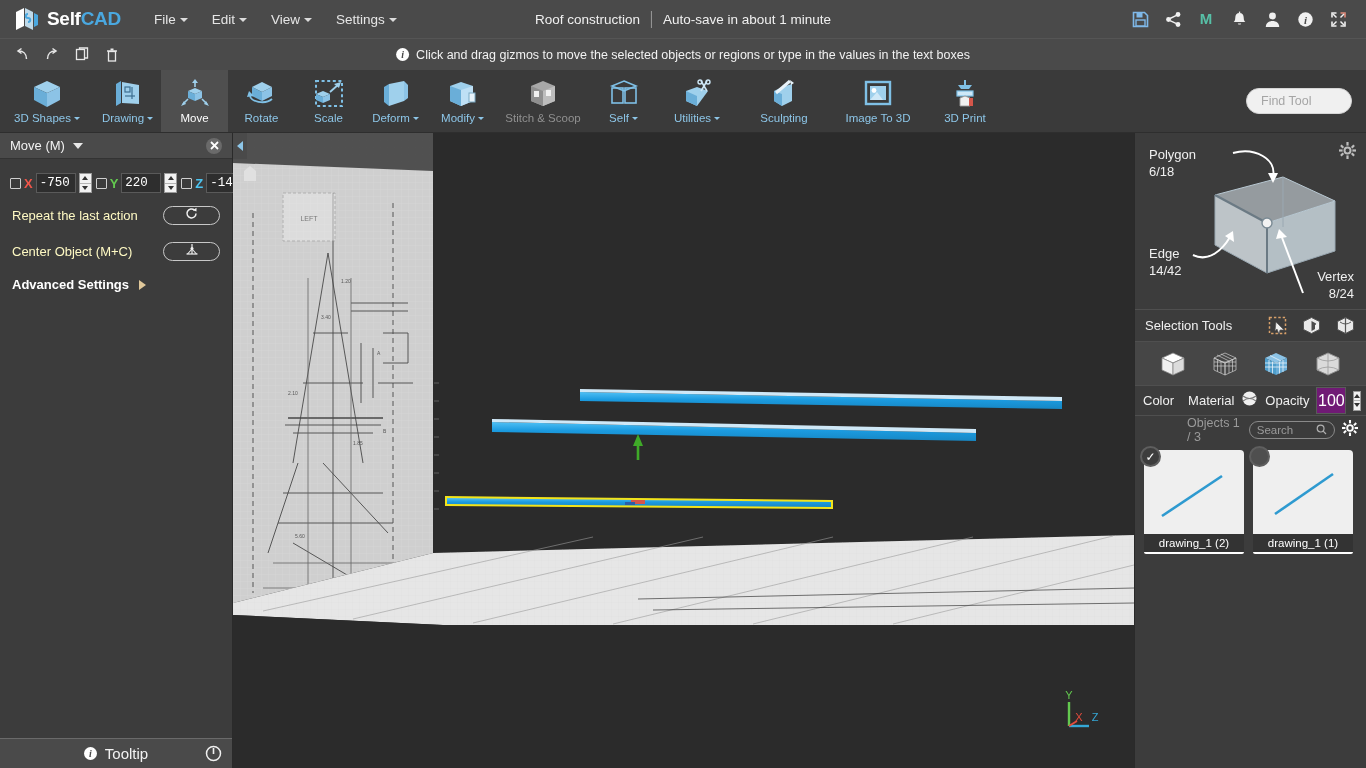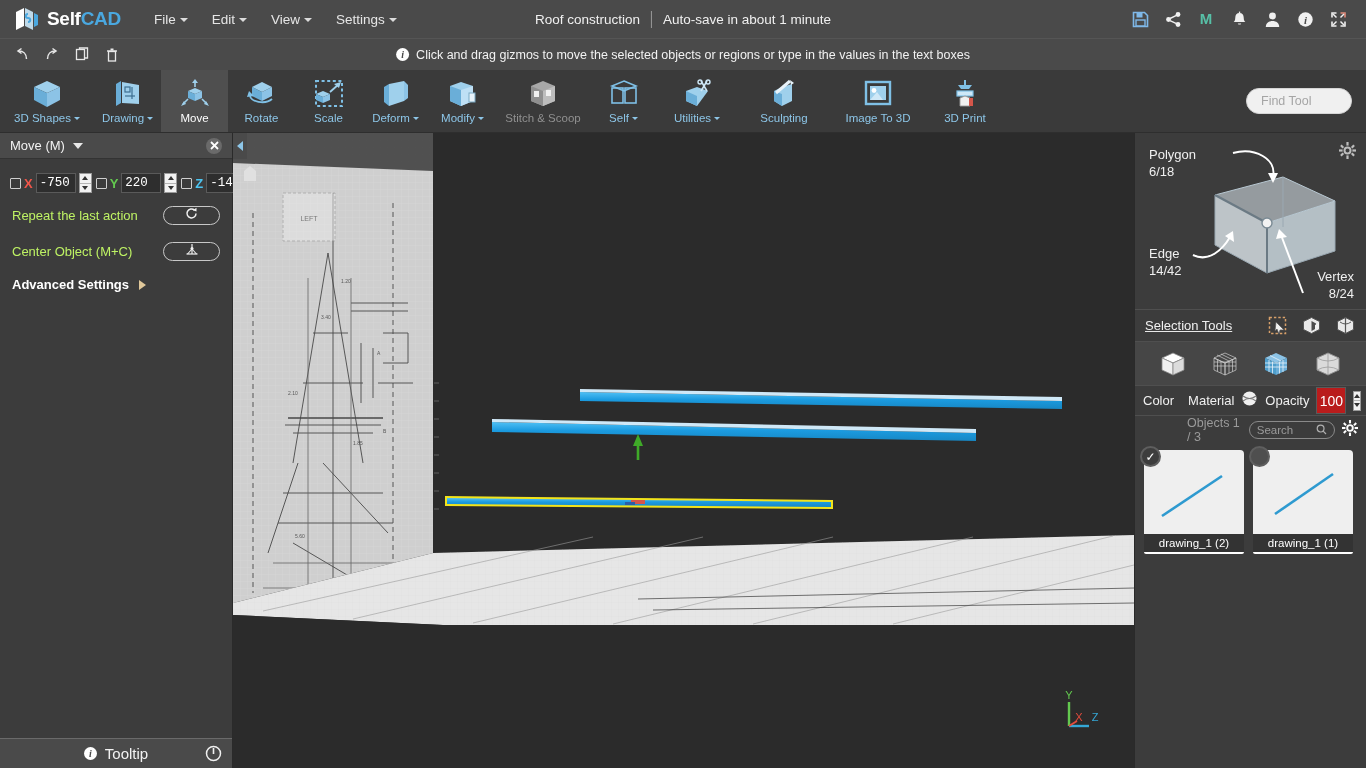--- a/index.html
+++ b/index.html
@@ -138,21 +138,21 @@
   .spin div { flex:1; display:flex;align-items:center;justify-content:center; }
   .spin div:first-child { border-bottom:1px solid #b5b5b5; }
   .arrow-up { width:0;height:0;border-left:3px solid transparent;
               border-right:3px solid transparent;border-bottom:4px solid #333; }
   .arrow-dn { width:0;height:0;border-left:3px solid transparent;
               border-right:3px solid transparent;border-top:4px solid #333; }
   .lprow {
     display:flex;align-items:center;justify-content:space-between;
     padding: 0 12px; height: 28px; margin-top: 8px;
   }
-  .lprow-lbl { font-size: 13px; color:#bef264; }
+  .lprow-lbl { font-size: 13px; color:#fef9c3; }
   .pillbtn {
     width: 57px; height:19px; border-radius: 10px; border:1px solid #c8c8c8;
     background:#3c3c3c; display:flex;align-items:center;justify-content:center;
     cursor:pointer; color:#f0f0f0;
   }
   .advrow { display:flex;align-items:center; padding: 12px 12px 0 12px; gap:10px; cursor:pointer; }
   .advlbl { font-size:13px; font-weight:bold; color:#ffffff; }
   .tri-r { width:0;height:0;border-top:5px solid transparent;
            border-bottom:5px solid transparent;border-left:7px solid #e0c89a; }
   .tooltipbar {
@@ -177,36 +177,36 @@
   .rpanel { width: 232px; background: #3c3c3c; display:flex; flex-direction:column;
             border-left:1px solid #2a2a2a; }
   .rp-top { height: 177px; position:relative; background:#3c3c3c; border-bottom:1px solid #4f4f4f; }
   .rp-gear { position:absolute; right:10px; top:9px; cursor:pointer; }
   .lblPolygon { position:absolute; left:14px; top:13px; font-size:13px; color:#f0f0f0; line-height:17px; }
   .lblEdge { position:absolute; left:14px; top:112px; font-size:13px; color:#f0f0f0; line-height:17px; }
   .lblVertex { position:absolute; right:12px; top:259px; font-size:13px; color:#f0f0f0;
                line-height:17px; text-align:right; }
   .seltools {
     height: 32px; display:flex;align-items:center; padding: 0 10px; gap:12px;
-    border-bottom:1px solid #4f4f4f; background:#3c3c3c;text-decoration:underline;
+    border-bottom:1px solid #4f4f4f; background:#3c3c3c;
   }
   .seltools-lbl { font-size:13px; color:#f0f0f0; margin-right:auto; }
   .selicon { width:22px;height:22px; display:flex;align-items:center;justify-content:center; cursor:pointer; }
   .viewmodes {
     height: 44px; display:flex;align-items:center; justify-content:space-around;
     padding: 0 12px; border-bottom:1px solid #4f4f4f; background:#464646;
   }
   .vmicon { width:30px;height:30px;display:flex;align-items:center;justify-content:center;cursor:pointer; }
   .matrow { height:30px; display:flex;align-items:center; padding:0 8px; gap:7px;
             border-bottom:1px solid #4f4f4f; background:#3c3c3c; }
   .matlbl { font-size:13px; color:#f0f0f0; }
   .swatch { width:15px;height:15px;border-radius:50%; cursor:pointer; }
   .opinput {
-    width:30px;height:27px;background:#b91c1c;border:1px solid #5a5a5a;color:#fff;
-    font-size:14px;text-align:center;outline:none;font-family:"Liberation Sans",sans-serif;
+    width:30px;height:27px;background:#701a75;border:1px solid #5a5a5a;color:#fff;
+    font-size:16px;text-align:center;outline:none;font-family:"Liberation Sans",sans-serif;
   }
   .objbar { height:28px;display:flex;align-items:center;padding:0 8px;gap:7px; background:#3c3c3c;margin-left:44px; }
   .objlbl { font-size:12.5px; color:#9a9a9a; }
   .searchpill {
     width:106px;height:18px;border-radius:9px;border:1px solid #8a8a8a;background:#3c3c3c;
     display:flex;align-items:center;padding:0 7px;
   }
   .searchpill input {
     border:none;outline:none;background:transparent;color:#c0c0c0;font-size:11.5px;width:100%;
     font-family:"Liberation Sans",sans-serif;

